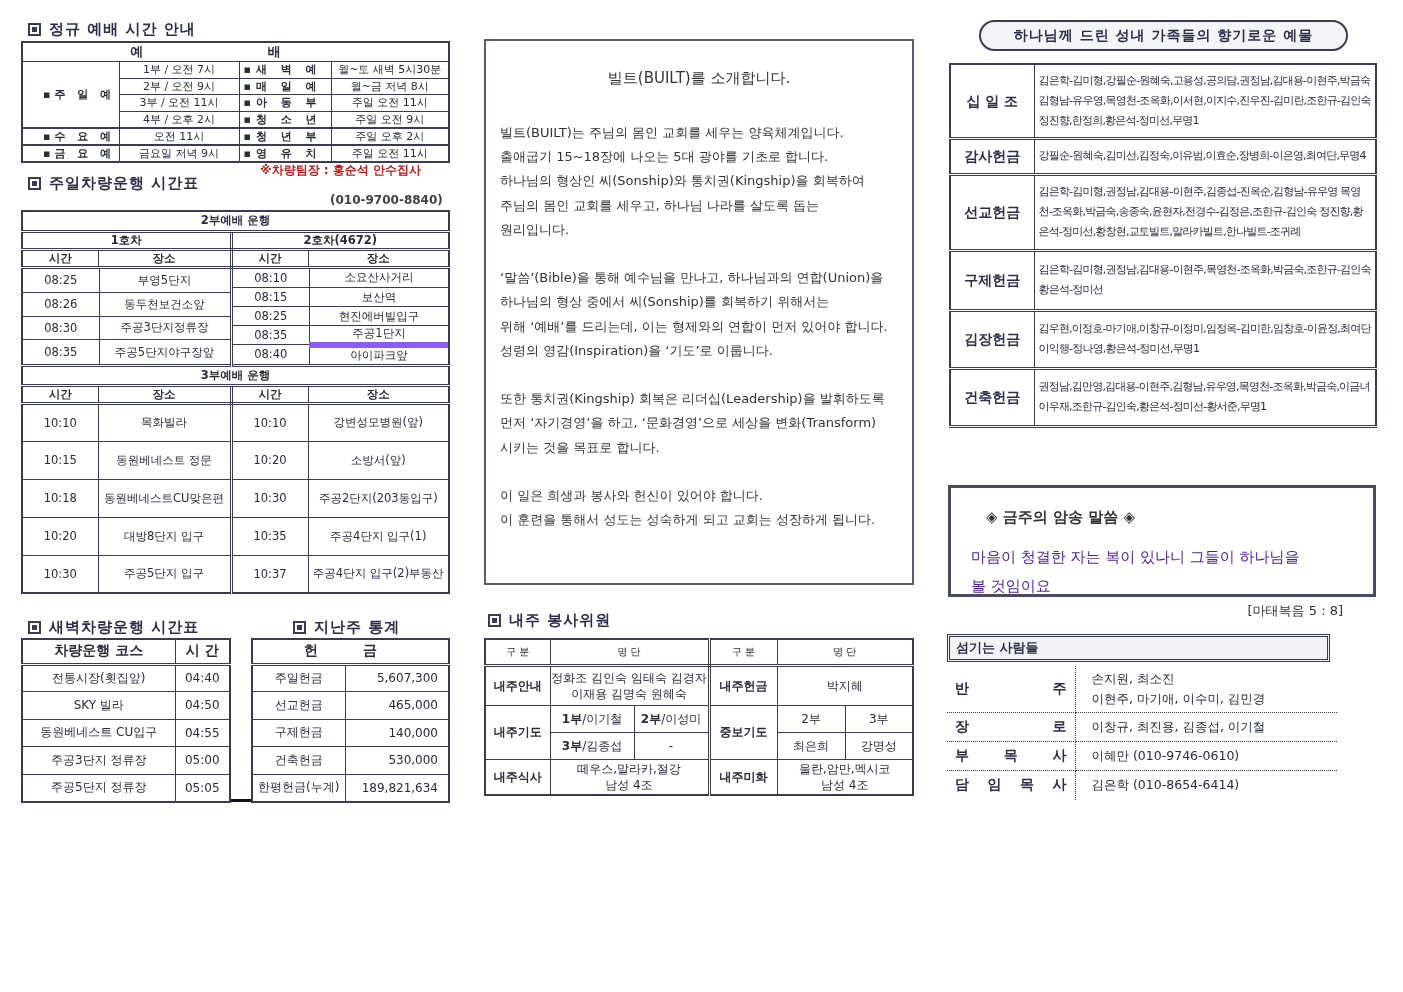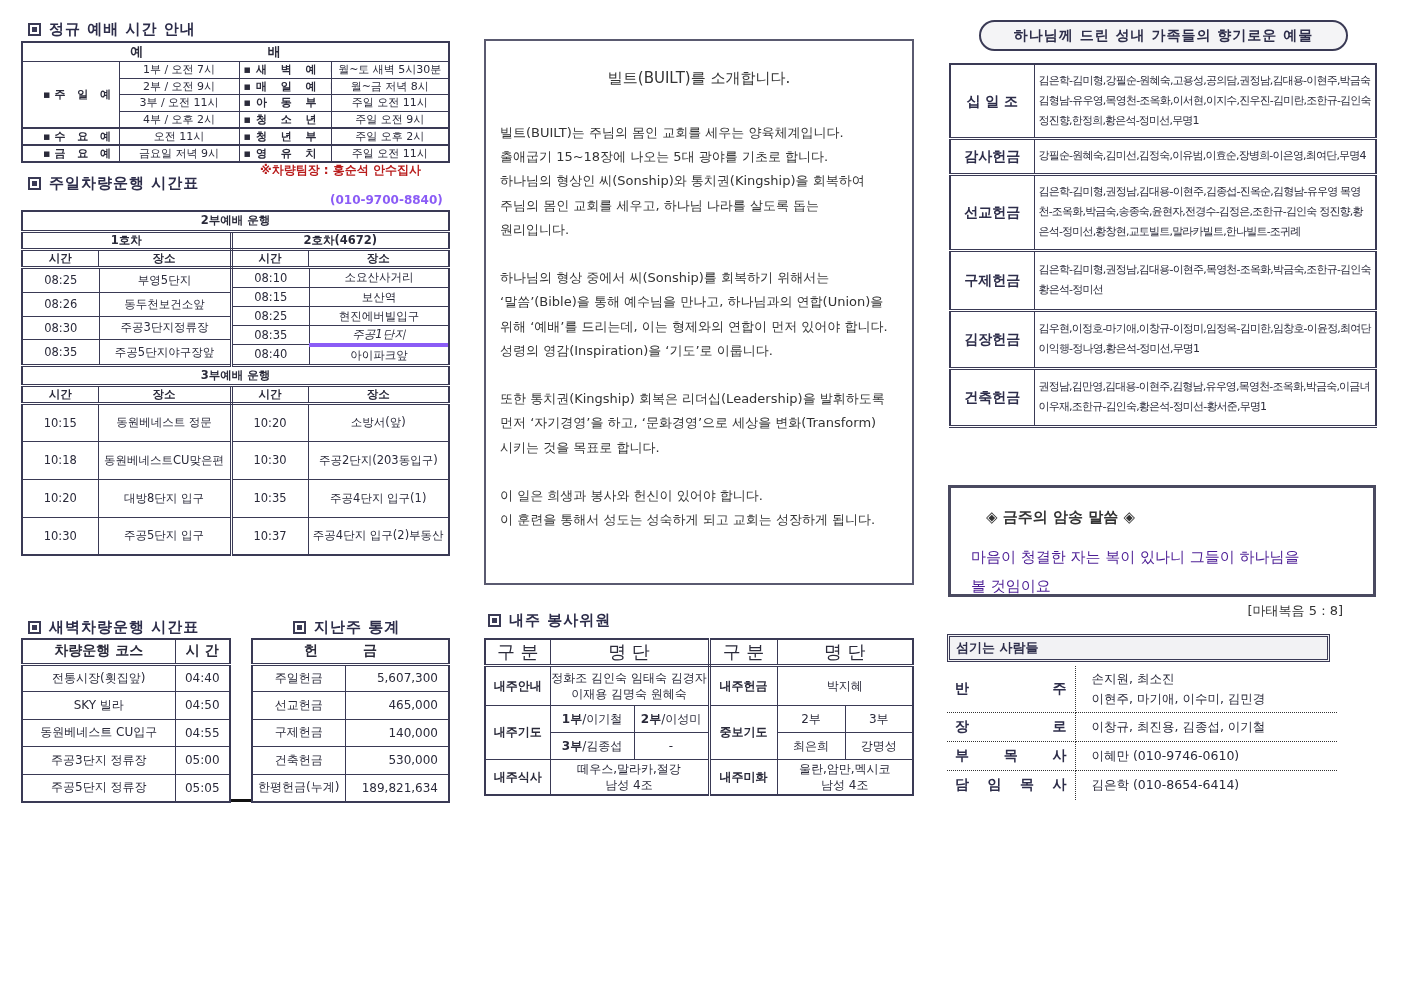--- a/index.html
+++ b/index.html
@@ -33,21 +33,21 @@
   #stats td.num { text-align: right; padding-right: 10px; }
   #stats tr.h td { height: 25px; font-size: 14px; font-weight: bold; letter-spacing: 20px; border-bottom: 3px double #3a3a55; }
   
   #built { left: 484px; top: 39px; width: 430px; height: 546px; border: 2px solid #5a5a70; background: #fff; }
   #built .ttl { position: absolute; top: 28px; left: 0; right: 0; text-align: center; font-size: 15px; color: #333; }
   #built .body { position: absolute; left: 14px; top: 80px; font-size: 13px; line-height: 24.2px; color: #333; white-space: nowrap; }
   #built .gap { height: 24.2px; }
   
   #vol { left: 484px; top: 638px; width: 430px; border: 2px solid #3a3a55; }
   #vol td { border: 1px solid #3a3a55; font-size: 12px; line-height: 16px; }
-  #vol tr.h td { height: 26px; font-size: 18px; border-bottom: 3px double #3a3a55; }
+  #vol tr.h td { height: 26px; font-size: 10px; border-bottom: 3px double #3a3a55; }
   #vol td.lbl { font-weight: bold; font-size: 12px; }
   #vol td.sep { border-right: 3px double #3a3a55; }
   
   #off-banner { left: 979px; top: 20px; width: 369px; height: 31px; border: 2px solid #3a3a55; border-radius: 16px; background: #f4f4f6; text-align: center; line-height: 27px; font-weight: bold; font-size: 14px; color: #2d2d4a; letter-spacing: 1px; }
   #offer { left: 949px; top: 63px; width: 428px; border: 2px solid #3a3a55; }
   #offer td { border: 1px solid #3a3a55; font-size: 11px; line-height: 20px; }
   #offer tr td { border-bottom: 3px double #3a3a55; }
   #offer td.lbl { width: 84px; font-weight: bold; font-size: 14px; color: #2d2d4a; }
   #offer td.names { text-align: left; padding: 4px 4px; white-space: normal; letter-spacing: -0.8px; }
   
@@ -116,21 +116,21 @@
     <td>주일 오전 11시</td>
   </tr>
 </tbody>
   </table>
 
 <div class="sec-title" style="left:28px; top:174px;">
   <span class="sq-icon"></span>
   <span>주일차량운행 시간표</span>
 </div>
 <div class="abs bold" style="left:260px; top:162px; font-size:12px; color:#b91c1c;">※차량팀장 : 홍순석 안수집사</div>
-<div class="abs bold" style="left:330px; top:193px; font-size:12px; color:#8b5cf6;">(010-9700-8840)</div>
+<div class="abs bold" style="left:330px; top:193px; font-size:12px; color:#404040;">(010-9700-8840)</div>
 
 <table class="abs bus" style="top:210px;">
   <colgroup>
       <col style="width:76px">
       <col style="width:133px">
       <col style="width:77px">
       <col>
     </colgroup>
   <tbody>
       <tr class="title">
@@ -187,39 +187,45 @@
         <tr style="height:19px;">
                 <td style="border:none;border-bottom:1px solid #3a3a55;border-right:1px solid #3a3a55;">08:15</td>
                 <td style="border:none;border-bottom:1px solid #3a3a55;">보산역</td>
               </tr>
         <tr style="height:19px;">
                 <td style="border:none;border-bottom:1px solid #3a3a55;border-right:1px solid #3a3a55;">08:25</td>
                 <td style="border:none;border-bottom:1px solid #3a3a55;">현진에버빌입구</td>
               </tr>
         <tr style="height:19px;">
                 <td style="border:none;border-bottom:1px solid #3a3a55;border-right:1px solid #3a3a55;">08:35</td>
-                <td style="border:none;border-bottom:4px solid #8b5cf6;font-style:italic;">주공1단지</td>
+                <td style="border:none;border-bottom:6px solid #8b5cf6;">주공1단지</td>
               </tr>
         <tr style="height:19px;">
                 <td style="border:none;border-right:1px solid #3a3a55;">08:40</td>
                 <td style="border:none;">아이파크앞</td>
               </tr>
       </tbody>
           </table>
     </td>
   </tr>
   <tr class="title" style="border-top:3px double #3a3a55;">
         <td colspan="4">3부예배 운행</td>
       </tr>
   <tr class="colh">
     <td>시간</td>
     <td class="split">장소</td>
     <td>시간</td>
     <td>장소</td>
   </tr>
+  <tr style="height:38px;">
+        <td>10:10</td>
+        <td class="split">목화빌라</td>
+        <td>10:10</td>
+        <td>강변성모병원(앞)</td>
+      </tr>
   <tr style="height:38px;">
         <td>10:15</td>
         <td class="split">동원베네스트 정문</td>
         <td>10:20</td>
         <td>소방서(앞)</td>
       </tr>
   <tr style="height:38px;">
         <td>10:18</td>
         <td class="split">동원베네스트CU맞은편</td>
         <td>10:30</td>
@@ -316,22 +322,22 @@
 
 <div id="built" class="abs">
   <div class="ttl">빌트(BUILT)를 소개합니다.</div>
   <div class="body">
     <div>빌트(BUILT)는 주님의 몸인 교회를 세우는 양육체계입니다.</div>
     <div>출애굽기 15~18장에 나오는 5대 광야를 기초로 합니다.</div>
     <div>하나님의 형상인 씨(Sonship)와 통치권(Kingship)을 회복하여</div>
     <div>주님의 몸인 교회를 세우고, 하나님 나라를 살도록 돕는</div>
     <div>원리입니다.</div>
     <div class="gap"></div>
+    <div>‘말씀’(Bible)을 통해 예수님을 만나고, 하나님과의 연합(Union)을</div>
     <div>하나님의 형상 중에서 씨(Sonship)를 회복하기 위해서는</div>
-    <div>‘말씀’(Bible)을 통해 예수님을 만나고, 하나님과의 연합(Union)을</div>
     <div>위해 ‘예배’를 드리는데, 이는 형제와의 연합이 먼저 있어야 합니다.</div>
     <div>성령의 영감(Inspiration)을 ‘기도’로 이룹니다.</div>
     <div class="gap"></div>
     <div>또한 통치권(Kingship) 회복은 리더십(Leadership)을 발휘하도록</div>
     <div>먼저 ‘자기경영’을 하고, ‘문화경영’으로 세상을 변화(Transform)</div>
     <div>시키는 것을 목표로 합니다.</div>
     <div class="gap"></div>
     <div>이 일은 희생과 봉사와 헌신이 있어야 합니다.</div>
     <div>이 훈련을 통해서 성도는 성숙하게 되고 교회는 성장하게 됩니다.</div>
   </div>

